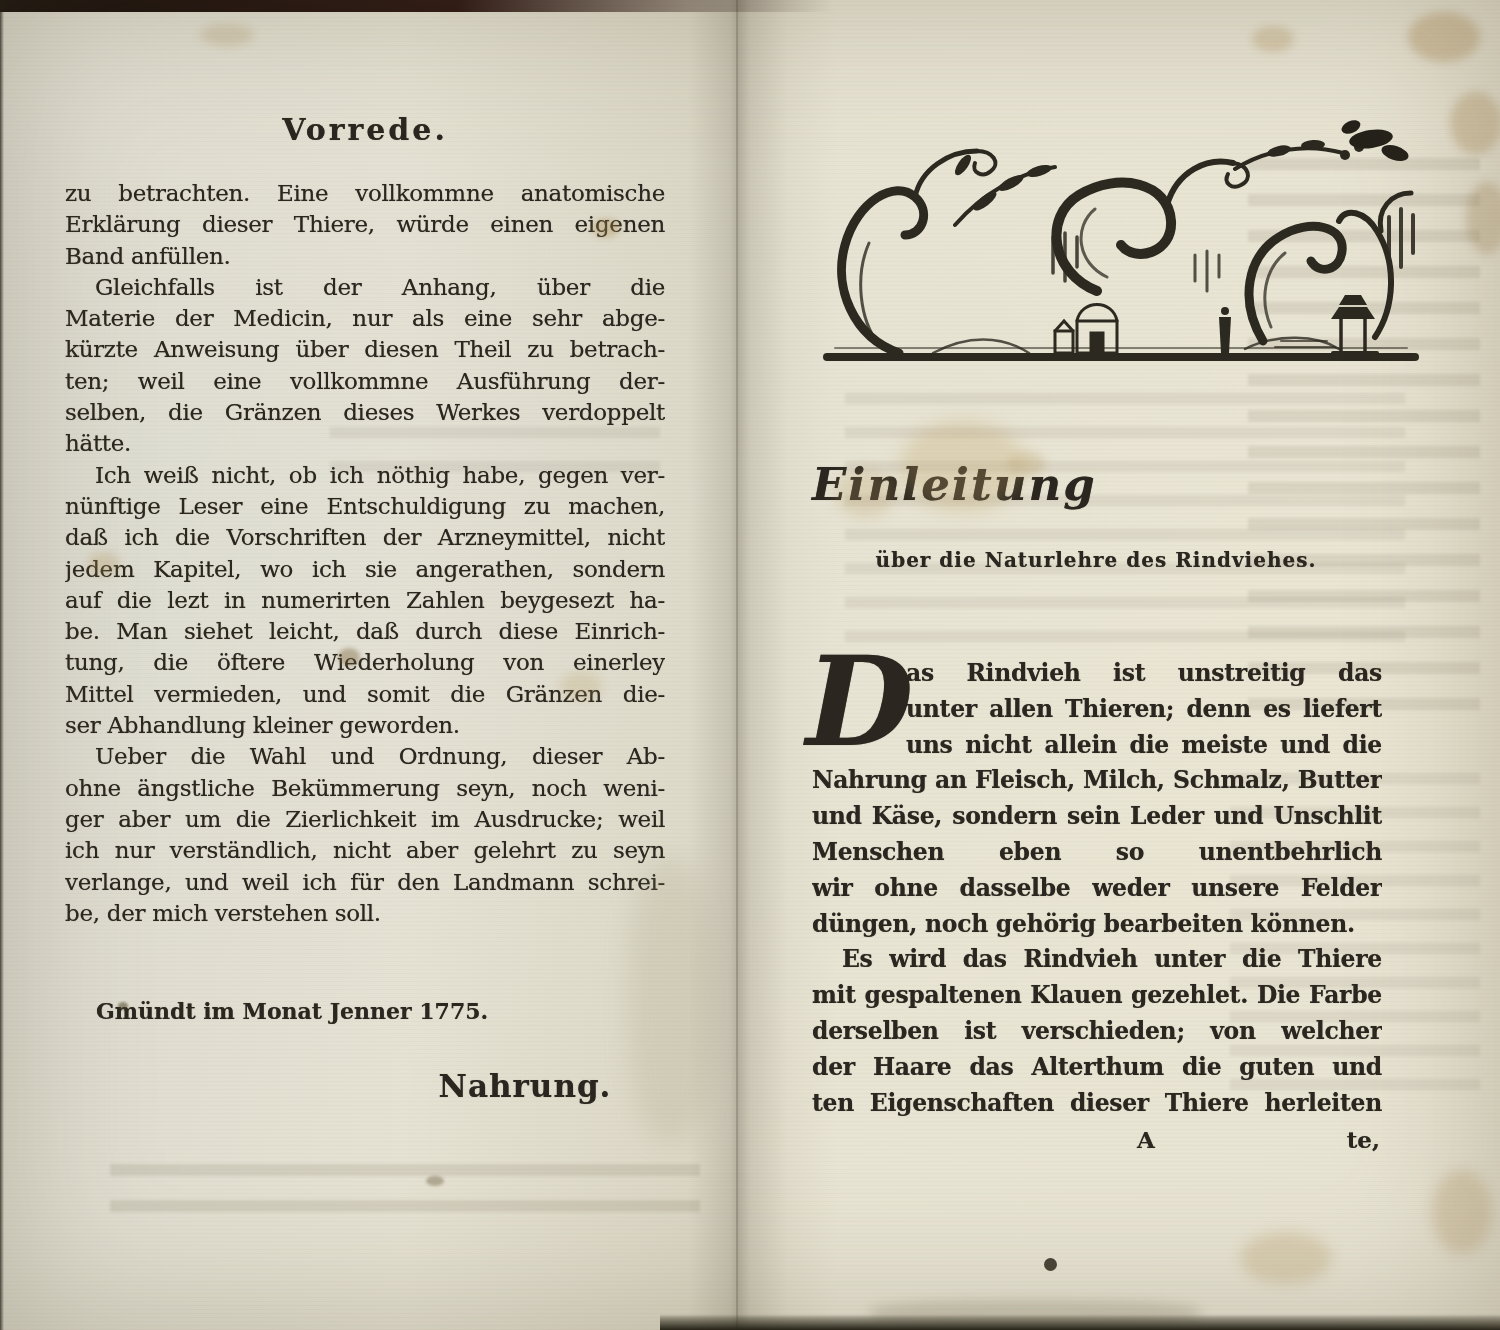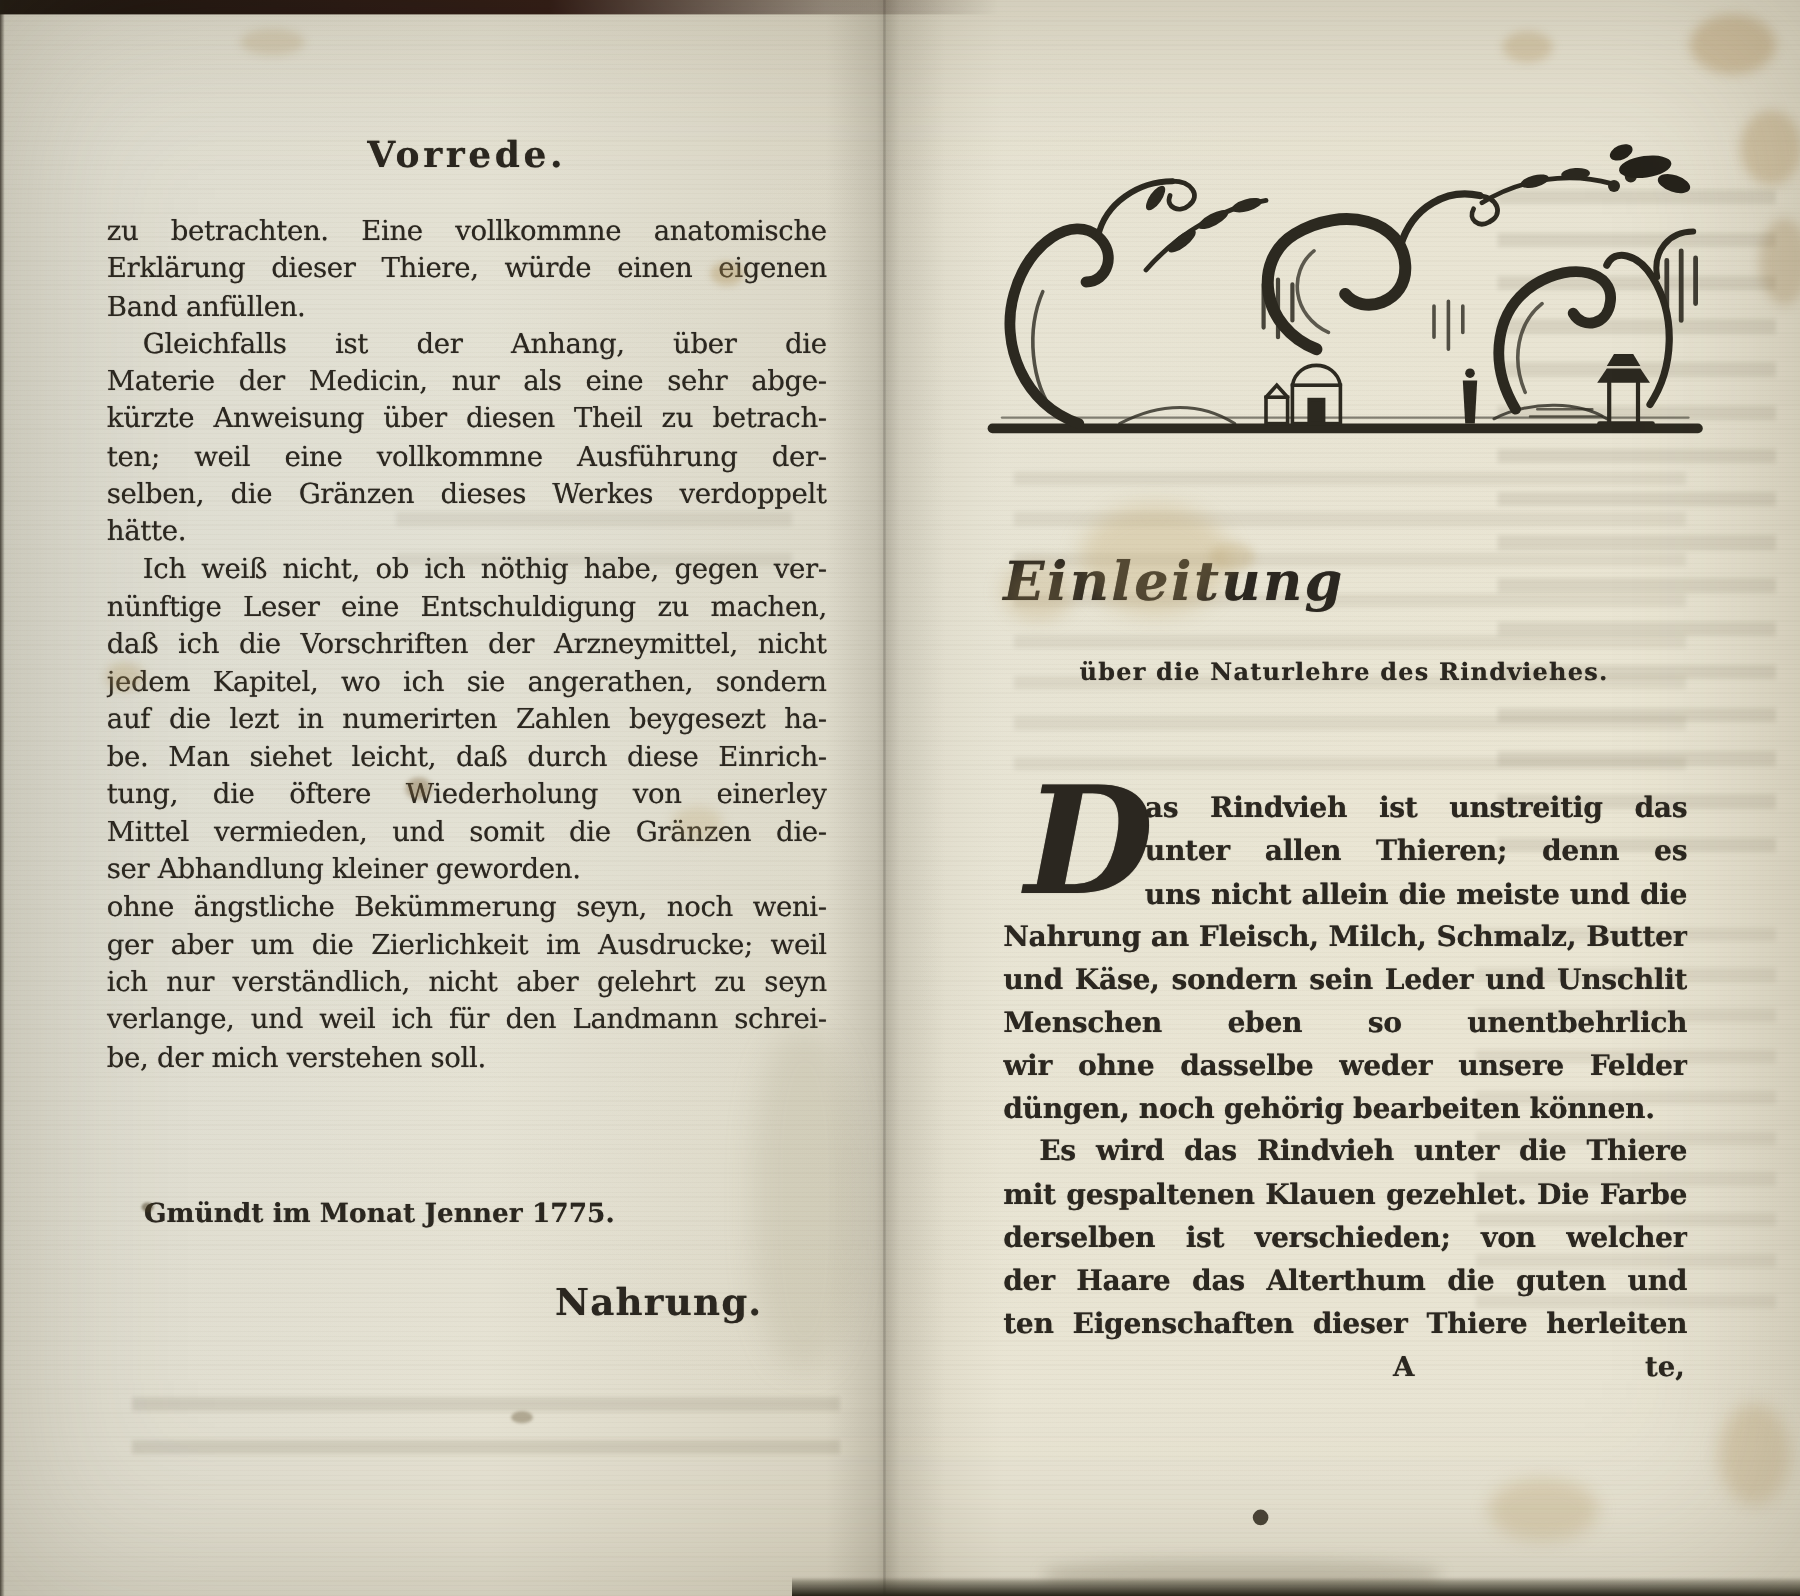--- a/index.html
+++ b/index.html
@@ -28,21 +28,21 @@
   }
   .foldline { position:absolute; left:736px; top:0; width:2px; height:100%; background:rgba(60,55,44,.22); }
   .edge-top    { position:absolute; left:0; top:0; width:832px; height:12px;
       background:linear-gradient(90deg, #120c08, #2a1410 55%, rgba(42,20,16,0)); }
   .edge-left   { position:absolute; left:0; top:0; width:4px; height:100%;
       background:linear-gradient(90deg, rgba(20,15,10,.75), rgba(20,15,10,0)); }
   .edge-bottom { position:absolute; left:660px; bottom:0; width:840px; height:16px;
       background:linear-gradient(0deg, #1c1b12, rgba(55,52,38,.45) 70%, rgba(55,52,38,0)); }
 
   
-  .ink { text-shadow: 0 0 .7px rgba(42,37,27,.6); margin-left: 24px; }
+  .ink { text-shadow: 0 0 .7px rgba(42,37,27,.6); }
 
   
   .preface-header {
     position:absolute; left:65px; top:112px; width:600px;
     text-align:center; font-size:30px; font-weight:700; letter-spacing:3px;
   }
   .textblock-left {
     position:absolute; left:65px; top:178px; width:600px;
     font-size:23px; font-weight:400; letter-spacing:-.3px;
   }
@@ -123,20 +123,21 @@
     <div class="ln pe">hätte.</div>
     <div class="ln ind">Ich weiß nicht, ob ich nöthig habe, gegen ver-</div>
     <div class="ln">nünftige Leser eine Entschuldigung zu machen,</div>
     <div class="ln">daß ich die Vorschriften der Arzneymittel, nicht</div>
     <div class="ln">jedem Kapitel, wo ich sie angerathen, sondern</div>
     <div class="ln">auf die lezt in numerirten Zahlen beygesezt ha-</div>
     <div class="ln">be. Man siehet leicht, daß durch diese Einrich-</div>
     <div class="ln">tung, die öftere Wiederholung von einerley</div>
     <div class="ln">Mittel vermieden, und somit die Gränzen die-</div>
     <div class="ln pe">ser Abhandlung kleiner geworden.</div>
+    <div class="ln ind">Ueber die Wahl und Ordnung, dieser Ab-</div>
     <div class="ln">ohne ängstliche Bekümmerung seyn, noch weni-</div>
     <div class="ln">ger aber um die Zierlichkeit im Ausdrucke; weil</div>
     <div class="ln">ich nur verständlich, nicht aber gelehrt zu seyn</div>
     <div class="ln">verlange, und weil ich für den Landmann schrei-</div>
     <div class="ln pe">be, der mich verstehen soll.</div>
   </div>
 
   <div class="dateline ink">Gmündt im Monat Jenner 1775.</div>
   <div class="author-signature ink">Nahrung.</div>
 

